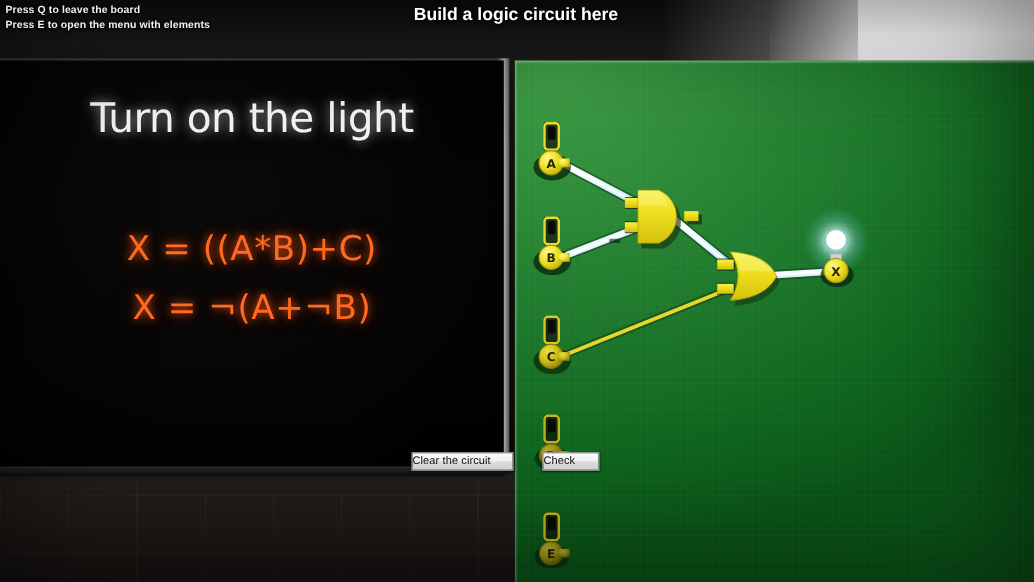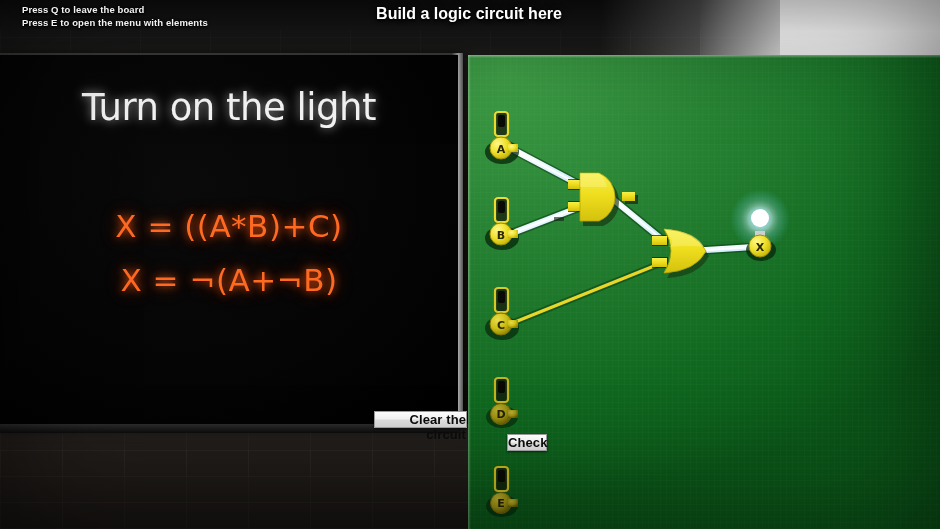--- a/index.html
+++ b/index.html
@@ -43,21 +43,21 @@
     position:absolute; left:780px; top:0px; width:160px; height:57px;
     background:linear-gradient(180deg,#f3f3f3 0%, #ffffff 55%, #e8e8e8 100%);
   }
   .light-falloff{
     position:absolute; left:600px; top:0px; width:200px; height:60px;
     background:linear-gradient(90deg, rgba(255,255,255,0) 0%, rgba(230,230,230,0.55) 100%);
   }
 
   
   .hint-block{
-    position:absolute; left:22px; top:4px; z-index:40;
+    position:absolute; left:5px; top:4px; z-index:40;
     color:#f2f2f2; font-size:9.5px; font-weight:bold; line-height:12.5px;
     text-shadow:0 1px 2px #000, 0 0 3px #000;
     letter-spacing:0.1px;
   }
   .header-title{
     position:absolute; left:0; top:5px; width:940px; z-index:40;
     text-align:center; color:#ffffff;
     font-size:16px; font-weight:bold;
     text-shadow:0 2px 3px rgba(0,0,0,0.95), 0 0 6px rgba(0,0,0,0.8);
     padding-left:-0px;
@@ -126,29 +126,29 @@
     position:absolute; left:0; top:0; width:3px; height:474px;
     background:linear-gradient(90deg, rgba(200,225,200,0.4), rgba(120,170,120,0));
   }
   .circuit-svg{ position:absolute; left:0; top:0; width:472px; height:474px; }
 
   
   .btn{
     position:absolute; z-index:60;
     background:linear-gradient(180deg,#fcfcfc 0%, #f0f0f0 48%, #dcdcdc 52%, #cfcfcf 100%);
     border:1px solid #9a9a9a;
-    color:#0b0b0b; font-size:13px; font-weight:bold;
-    text-align:right;
+    color:#0b0b0b; font-size:10px; font-weight:normal;
+    text-align:left;
     font-family:"Liberation Sans", sans-serif;
     box-shadow:0 1px 2px rgba(0,0,0,0.6);
     letter-spacing:0.1px;
     cursor:pointer;
   }
   #btn-clear{ left:374px; top:411px; width:93px; height:17px; line-height:15px; }
-  #btn-check{ left:507px; top:411px; width:40px; height:17px; line-height:15px;margin-top:23px; }
+  #btn-check{ left:493px; top:411px; width:52px; height:17px; line-height:15px; }
 
   
   .vignette{
     position:absolute; inset:0; pointer-events:none;
     box-shadow:inset 0 0 120px rgba(0,0,0,0.55);
   }
 </style>
 </head>
 <body>
 

